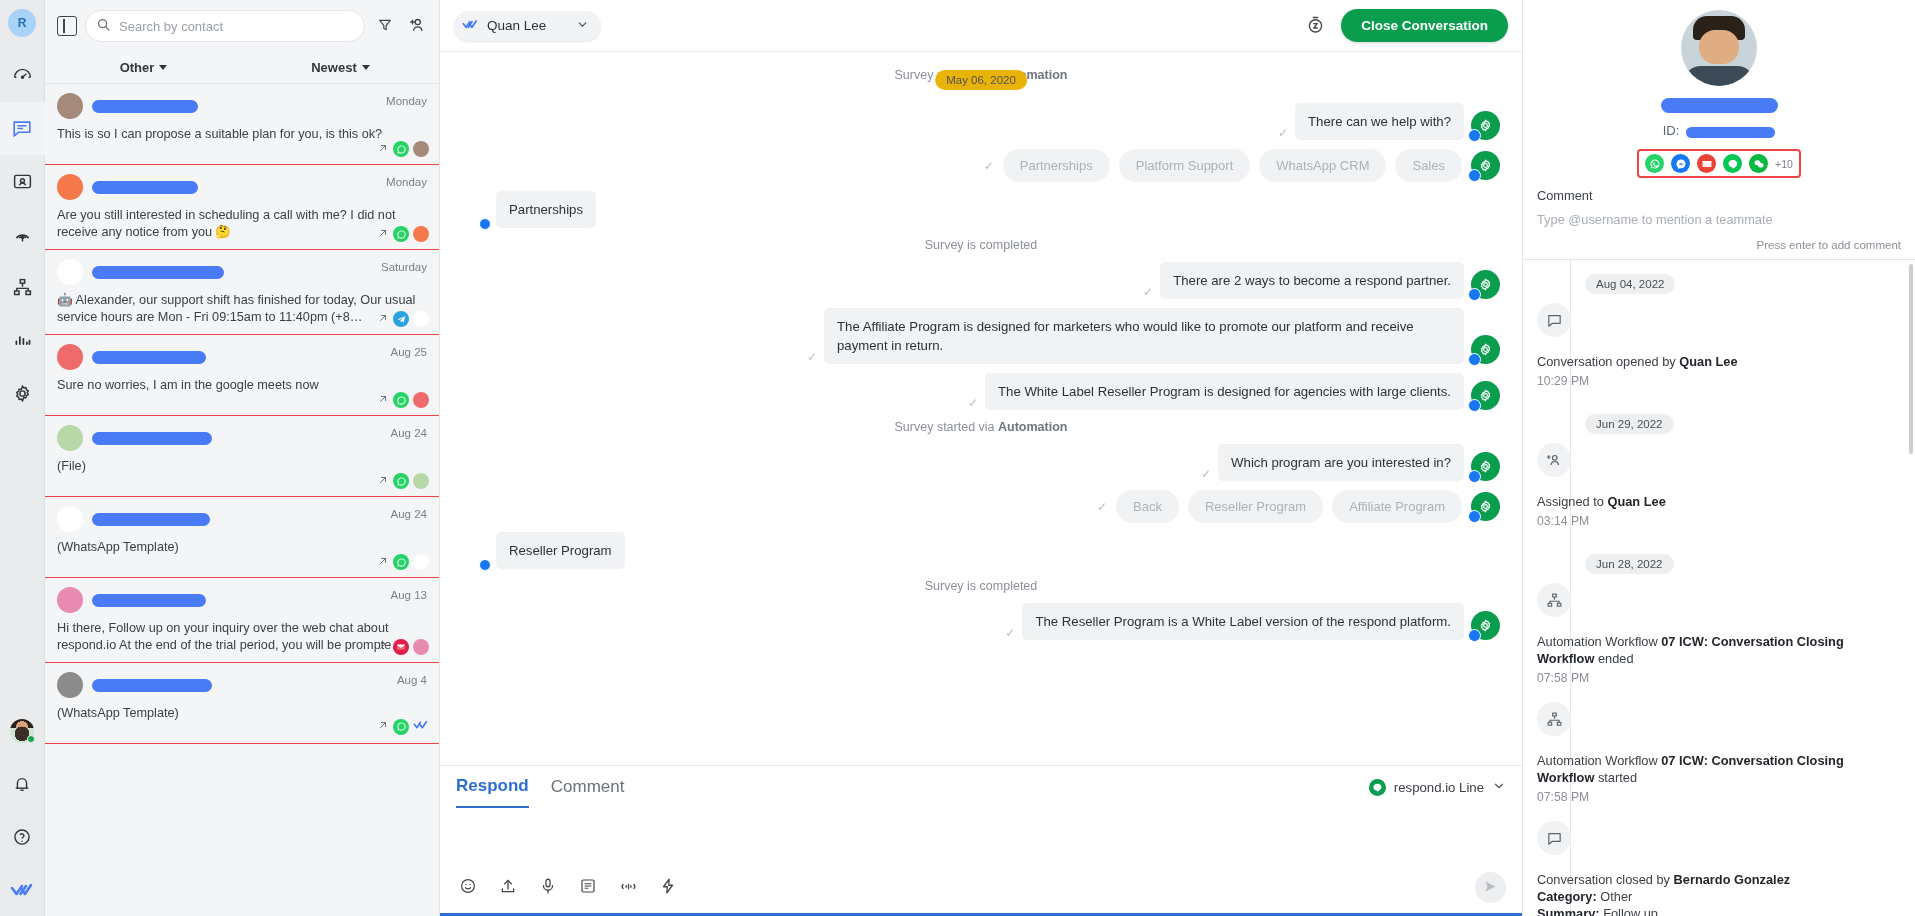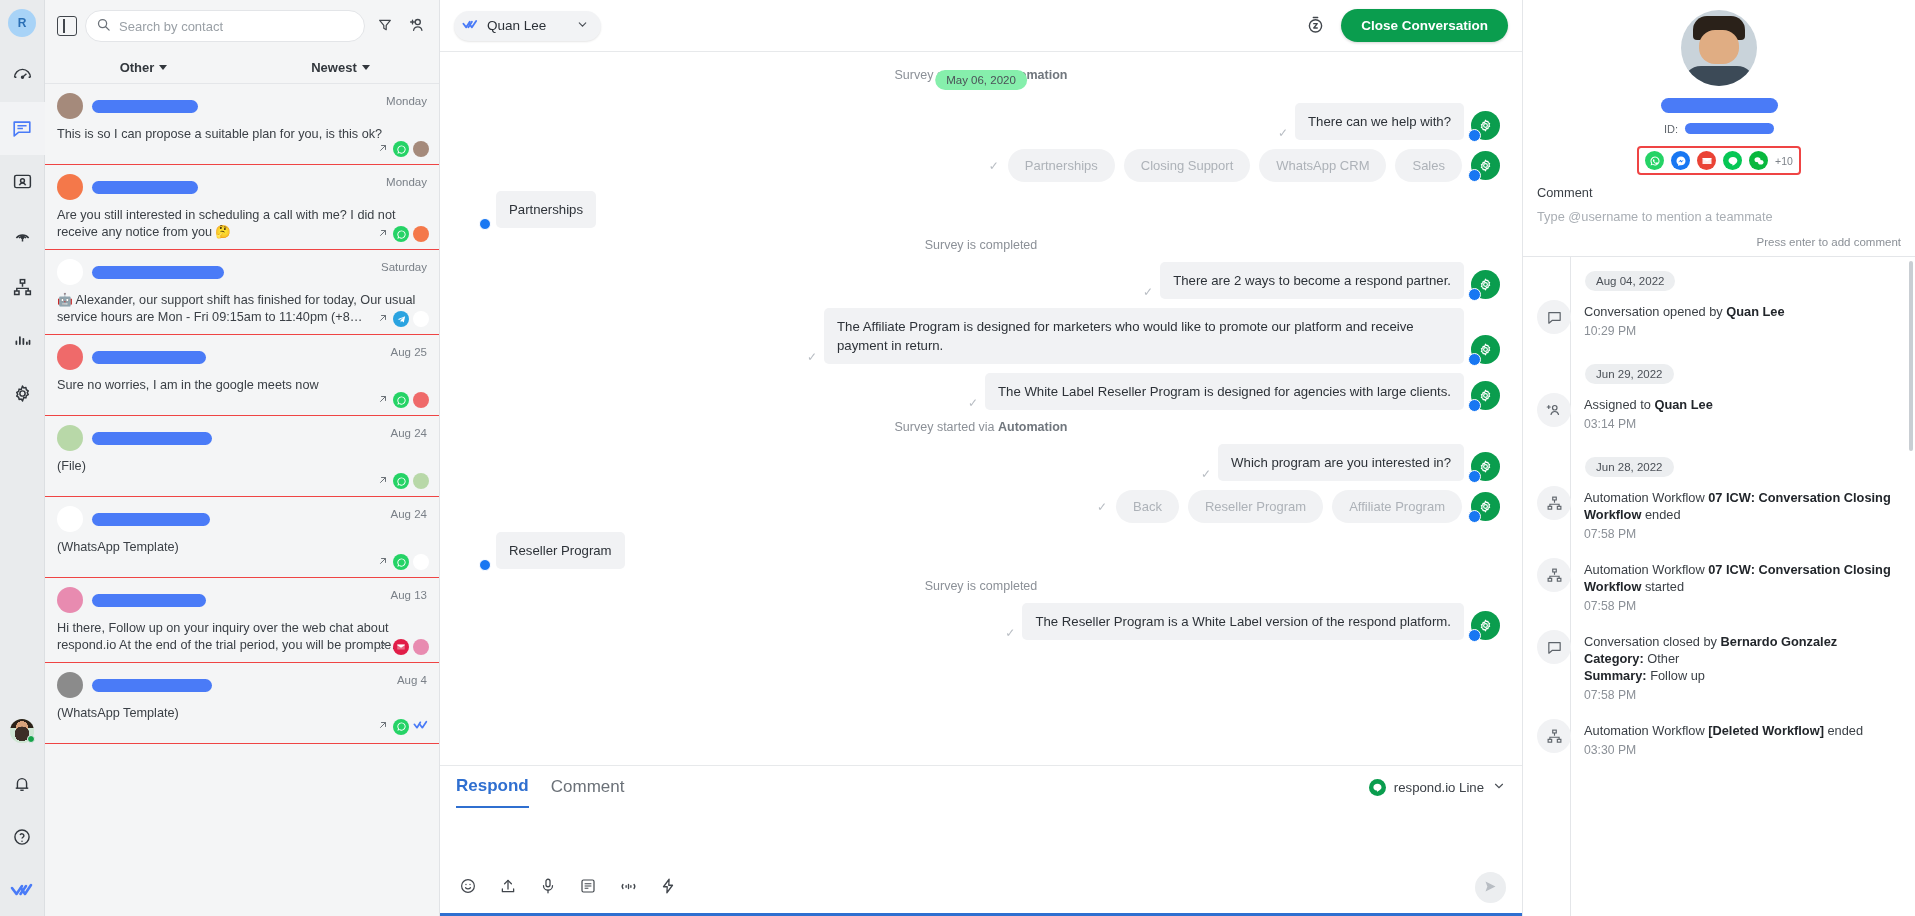--- a/index.html
+++ b/index.html
@@ -116,21 +116,21 @@
   .btn-close {
     background:#0a9d4e; color:#fff; border:0; border-radius:18px;
     padding:9px 20px; font-size:13.5px; font-weight:bold; cursor:pointer;
     font-family:"Liberation Sans",sans-serif; box-shadow:0 1px 3px rgba(0,0,0,.18);
   }
   .msgs { flex:1 1 auto; overflow:hidden; position:relative; padding:10px 22px 0 22px; }
   .sysline { text-align:center; font-size:12.5px; color:#8b9097; margin:10px 0; position:relative; }
   .sysline b { color:#70767d; }
   .datepill {
     position:absolute; left:50%; transform:translateX(-50%);
-    background:#86efac; color:#4b5057; font-size:11.5px; padding:4px 11px; border-radius:12px;text-align:right;
+    background:#eab308; color:#4b5057; font-size:11.5px; padding:4px 11px; border-radius:12px;text-align:right;
   }
   .row { display:flex; align-items:flex-end; margin:9px 0; gap:7px; }
   .row.out { justify-content:flex-end; }
   .row.in  { justify-content:flex-start; }
   .bubble {
     background:#f1f2f4; border-radius:5px; padding:9px 13px; font-size:13.2px;
     line-height:19px; color:#2d3238; max-width:640px;
   }
   .tick { color:#b9bec4; font-size:12px; }
   .chipset { display:flex; align-items:center; gap:9px; justify-content:flex-end; margin:9px 0; }
@@ -169,39 +169,39 @@
   .blue-bar { height:3px; background:#2f6fd0; margin:0 -16px; }
 
   
   .right { width:393px; min-width:393px; height:916px; border-left:1px solid #e4e6e9; background:#fff; display:flex; flex-direction:column;}
   .c-hero { display:flex; flex-direction:column; align-items:center; padding-top:10px; }
   .c-photo { width:76px;height:76px;border-radius:50%; overflow:hidden; background:#c9d3da; position:relative;}
   .c-photo .hair{position:absolute;left:12px;right:12px;top:6px;height:24px;border-radius:14px 14px 4px 4px;background:#2a2119;}
   .c-photo .skin{position:absolute;left:18px;right:18px;top:20px;height:34px;border-radius:16px;background:#e0ad83;}
   .c-photo .body{position:absolute;left:2px;right:2px;bottom:0;height:20px;background:#3c4a57;border-radius:18px 18px 0 0;}
   .c-name { width:117px;height:15px;border-radius:8px;background:#4a7bf7;margin-top:12px;}
-  .c-idrow { display:flex;align-items:flex-start;gap:7px;margin-top:10px;font-size:11px;color:#5f656c;}
+  .c-idrow { display:flex;align-items:flex-end;gap:7px;margin-top:10px;font-size:13px;color:#5f656c;}
   .c-idval { width:89px;height:11px;border-radius:6px;background:#4a7bf7;}
   .c-chans { display:flex;align-items:center;gap:7px;margin-top:11px;border:2px solid #ef4444;border-radius:4px;padding:3px 6px;}
   .cch { width:19px;height:19px;border-radius:50%;display:flex;align-items:center;justify-content:center;}
   .cch.wa{background:#25d366;} .cch.mg{background:#1877f2;} .cch.gm{background:#ea4335;}
   .cch.ln{background:#06c755;} .cch.wc{background:#09b83e;}
   .cch-more{font-size:10.5px;color:#7d838a;}
   .r-tabs { display:flex; margin-top:13px; border-bottom:1px solid #e4e6e9;}
   .r-tab { flex:1 1 0; text-align:center; font-size:13.3px; font-weight:bold; color:#4b5157; padding:9px 0 11px 0; cursor:pointer; position:relative;}
   .r-tab.active { color:#2f6fd0; box-shadow: inset 0 -2px 0 #2f6fd0; }
   .r-tab .cnt { display:inline-flex;align-items:center;justify-content:center; width:15px;height:15px;border-radius:50%;background:#f5a524;color:#fff;font-size:10px;margin-left:5px;vertical-align:1px;}
   .cmt-box { padding:10px 14px 6px 14px; }
   .cmt-lbl { font-size:12.8px; color:#3b4046; }
   .cmt-ph { font-size:12.8px; color:#a9aeb4; margin-top:9px; }
   .cmt-hint { text-align:right; font-size:11.5px; color:#8b9097; padding:6px 14px 8px 0; border-bottom:1px solid #e4e6e9;}
   .act-scroll { flex:1 1 auto; overflow:hidden; position:relative; padding-left:14px;}
   .act-line { position:absolute; left:47px; top:0; bottom:0; width:1px; background:#e4e6e9;}
   .act-datepill { display:inline-block; background:#eceef0; color:#4b5057; font-size:11.5px; padding:4px 11px; border-radius:12px; margin:14px 0 4px 48px;}
-  .act-item { display:flex; gap:13px; padding:5px 12px 10px 0; position:relative;}
+  .act-item { display:flex; gap:13px; padding:5px 12px 10px 0; position:relative;flex-direction:column;}
   .act-ico { width:34px;height:34px;border-radius:50%;background:#f1f2f4;flex:0 0 auto;display:flex;align-items:center;justify-content:center; z-index:1;}
   .act-body { font-size:12.8px; line-height:17px; color:#3b4046; padding-top:3px;}
   .act-body b { color:#22262b; }
   .act-time { color:#8b9097; font-size:12.2px; margin-top:3px;}
   .scrollbar-v { position:absolute; right:2px; width:4px; border-radius:3px; background:#c9ced3;}
 </style>
 </head>
 <body>
 
 <div class="rail">
@@ -569,21 +569,21 @@
             <svg width="15" height="15" viewBox="0 0 24 24" fill="none" stroke="#fff" stroke-width="1.9">
               <circle cx="12" cy="12" r="3"></circle>
               <path d="M12 3.5l1.4 2.1 2.5-.4.5 2.5 2.2 1.2-1.2 2.2 1.2 2.2-2.2 1.2-.5 2.5-2.5-.4L12 20.5l-1.4-2.1-2.5.4-.5-2.5-2.2-1.2 1.2-2.2-1.2-2.2 2.2-1.2.5-2.5 2.5.4z" stroke-linejoin="round"></path>
             </svg>
             <span class="sub"></span>
           </span>
         </div>
         <div class="chipset">
           <span class="tick">✓</span>
           <span class="chip">Partnerships</span>
-          <span class="chip">Closing Support</span>
+          <span class="chip">Platform Support</span>
           <span class="chip">WhatsApp CRM</span>
           <span class="chip">Sales</span>
           <span class="botav">
             <svg width="15" height="15" viewBox="0 0 24 24" fill="none" stroke="#fff" stroke-width="1.9">
               <circle cx="12" cy="12" r="3"></circle>
               <path d="M12 3.5l1.4 2.1 2.5-.4.5 2.5 2.2 1.2-1.2 2.2 1.2 2.2-2.2 1.2-.5 2.5-2.5-.4L12 20.5l-1.4-2.1-2.5.4-.5-2.5-2.2-1.2 1.2-2.2-1.2-2.2 2.2-1.2.5-2.5 2.5.4z" stroke-linejoin="round"></path>
             </svg>
             <span class="sub"></span>
           </span>
         </div>

